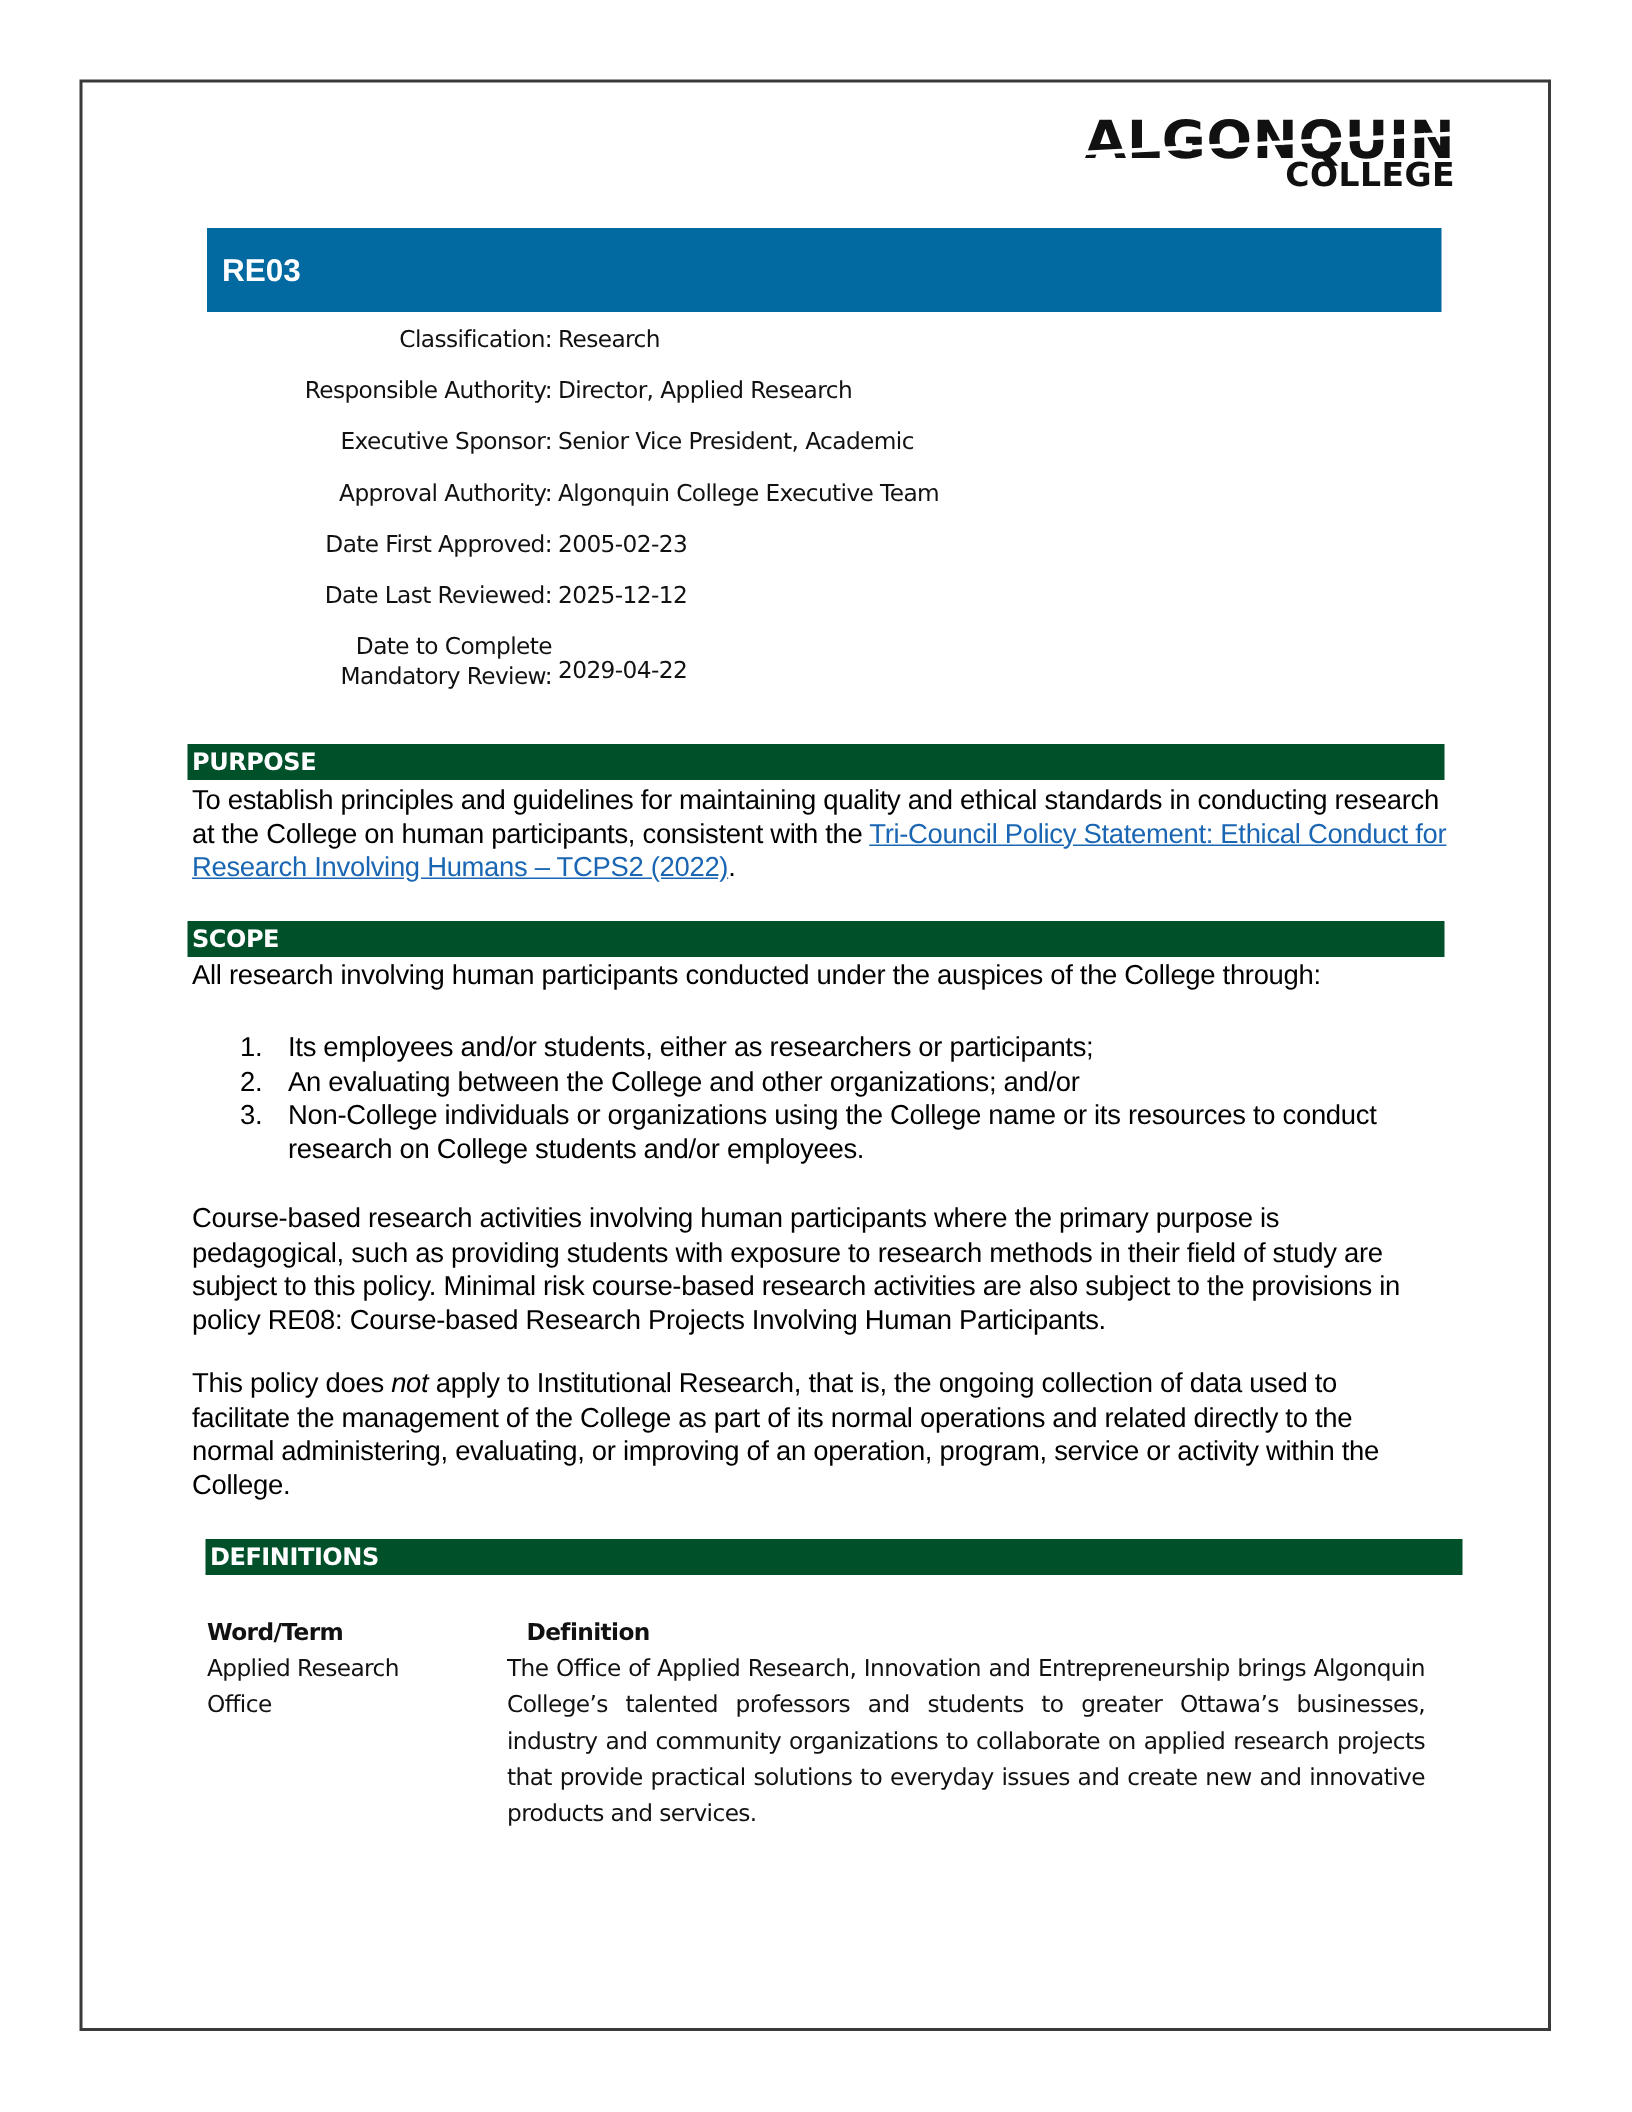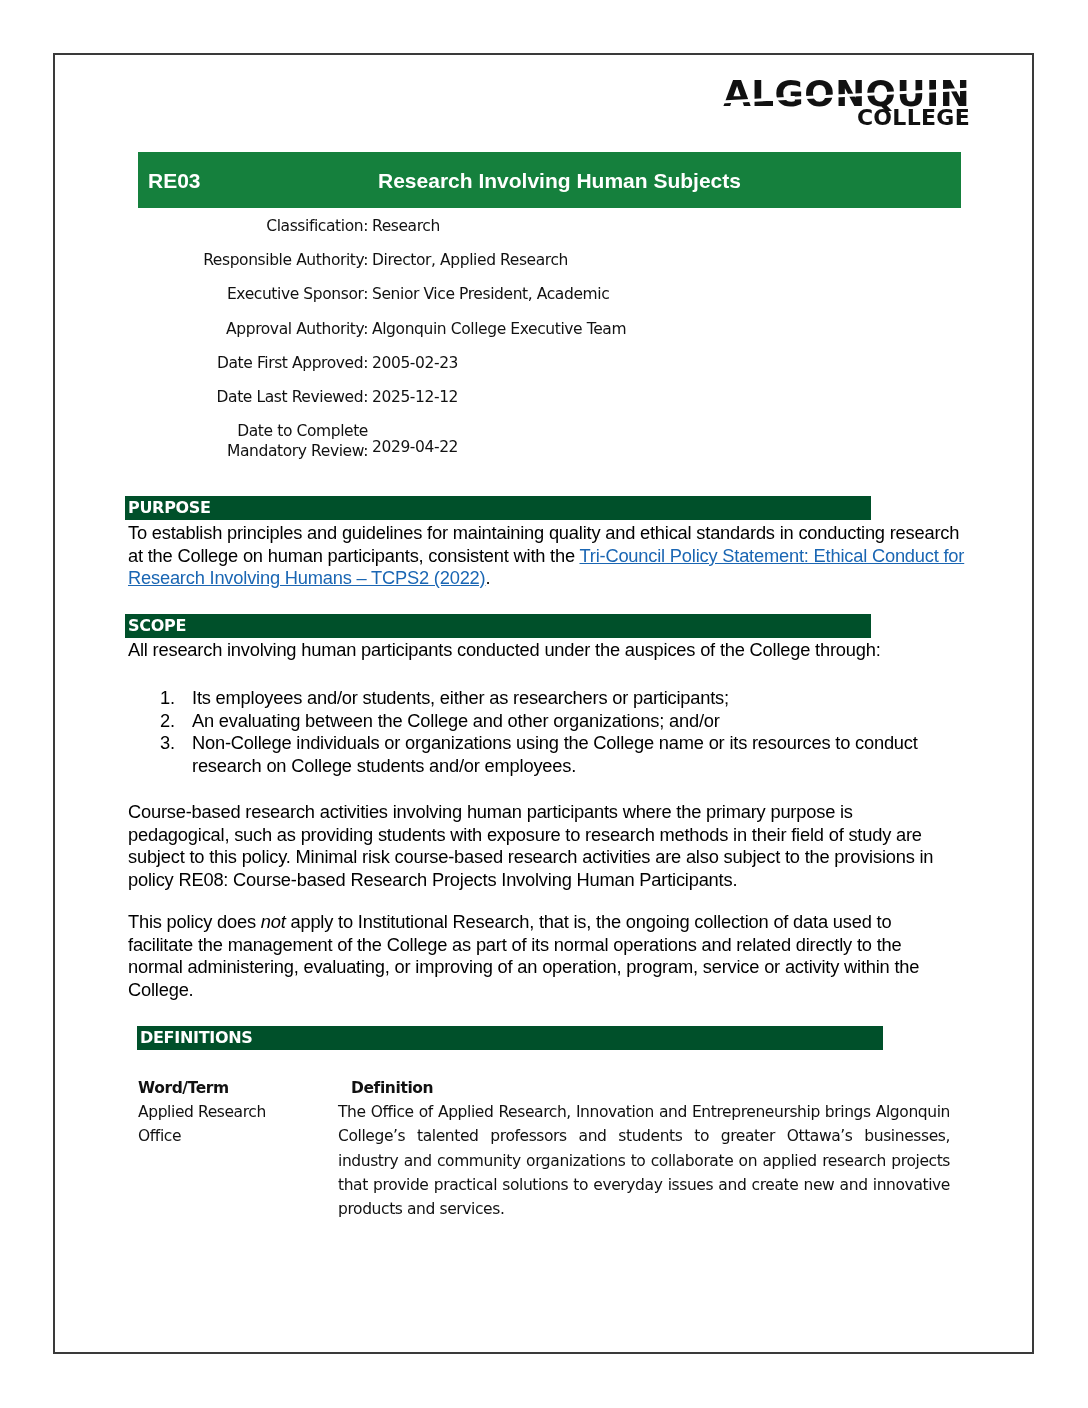--- a/index.html
+++ b/index.html
@@ -3,33 +3,33 @@
 <meta charset="utf-8">
 <style>
   html, body { margin: 0; padding: 0; background: #ffffff; }
   body { width: 1088px; height: 1408px; position: relative; overflow: hidden; font-family: "Liberation Sans", sans-serif; color: #000; }
   .page-frame { position: absolute; left: 53px; top: 53px; width: 981px; height: 1301px; border: 2px solid #3a3a3a; box-sizing: border-box; }
   .logo { position: absolute; left: 712px; top: 76px; width: 258px; height: 56px; }
   .logo-main { position: absolute; right: 0; top: 0; font-family: "DejaVu Sans", sans-serif; font-weight: bold; font-size: 35px; letter-spacing: 0.5px; line-height: 36px; color: #111; transform: scaleX(1.02); transform-origin: right; }
   .logo-main .slash { position: absolute; left: -2px; right: -2px; top: 18px; height: 3px; background: #fff; transform: rotate(-3deg); }
   .logo-sub { position: absolute; right: 0; top: 30px; font-family: "DejaVu Sans", sans-serif; font-weight: bold; font-size: 22px; letter-spacing: 0.3px; line-height: 24px; color: #111; }
 
-  .title-bar { position: absolute; left: 138px; top: 152px; width: 823px; height: 56px; background: #15803d; color: #fff; }
+  .title-bar { position: absolute; left: 138px; top: 152px; width: 823px; height: 56px; background: #0369a1; color: #fff; }
   .title-code { position: absolute; left: 10px; top: 17px; font-family: "Liberation Sans", sans-serif; font-weight: bold; font-size: 21px; line-height: 24px; }
   .title-text { position: absolute; left: 240px; top: 17px; font-family: "Liberation Sans", sans-serif; font-weight: bold; font-size: 21px; line-height: 24px; }
 
   .meta { position: absolute; left: 138px; top: 212px; width: 700px; font-family: "DejaVu Sans", sans-serif; font-size: 15.5px; color: #111; }
   .meta-row { position: relative; height: 34.2px; }
   .meta-row .label { position: absolute; left: 0; top: 4px; line-height: 20px; width: 230px; text-align: right; }
   .meta-row .value { position: absolute; left: 234px; top: 4px; line-height: 20px; }
   .meta-row.tall { height: 70px; }
   .meta-row.tall .value { top: 20px; }
   .meta-row .label, .meta-row .value { letter-spacing: -0.4px; }
 
-  .section-bar { position: absolute; left: 125px; width: 746px; height: 24px; background: #00502a; color: #fff; font-family: "DejaVu Sans", sans-serif; font-weight: bold; font-size: 16px; line-height: 24px; padding-left: 3px; box-sizing: border-box; letter-spacing: -0.3px; }
+  .section-bar { position: absolute; left: 125px; width: 838px; height: 24px; background: #00502a; color: #fff; font-family: "DejaVu Sans", sans-serif; font-weight: bold; font-size: 16px; line-height: 24px; padding-left: 3px; box-sizing: border-box; letter-spacing: -0.3px; }
 
   .para { position: absolute; left: 128px; width: 840px; font-family: "Liberation Sans", sans-serif; font-size: 18.3px; line-height: 22.6px; color: #000; letter-spacing: -0.2px; }
   .para a { color: #1a66b3; text-decoration: underline; }
 
   .olist { position: absolute; left: 128px; width: 840px; font-family: "Liberation Sans", sans-serif; font-size: 18.3px; line-height: 22.6px; letter-spacing: -0.2px; }
   .olist .item { position: relative; padding-left: 64px; }
   .olist .num { position: absolute; left: 32px; top: 0; }
 
   .defs { position: absolute; left: 138px; top: 1076px; width: 812px; font-family: "DejaVu Sans", sans-serif; font-size: 15.5px; line-height: 24.2px; color: #111; letter-spacing: -0.4px; }
   .defs .hdr { display: flex; font-weight: bold; gap: 13px; }
@@ -42,21 +42,20 @@
 
 <div class="page-frame"></div>
 
 <div class="logo">
   <div class="logo-main"><span>ALGONQUIN</span><span class="slash"></span></div>
   <div class="logo-sub">COLLEGE</div>
 </div>
 
 <div class="title-bar">
   <div class="title-code">RE03</div>
-  <div class="title-text">Research Involving Human Subjects</div>
 </div>
 
 <div class="meta">
   <div class="meta-row">
     <div class="label">Classification:</div>
     <div class="value">Research</div>
   </div>
   <div class="meta-row">
     <div class="label">Responsible Authority:</div>
     <div class="value">Director, Applied Research</div>

